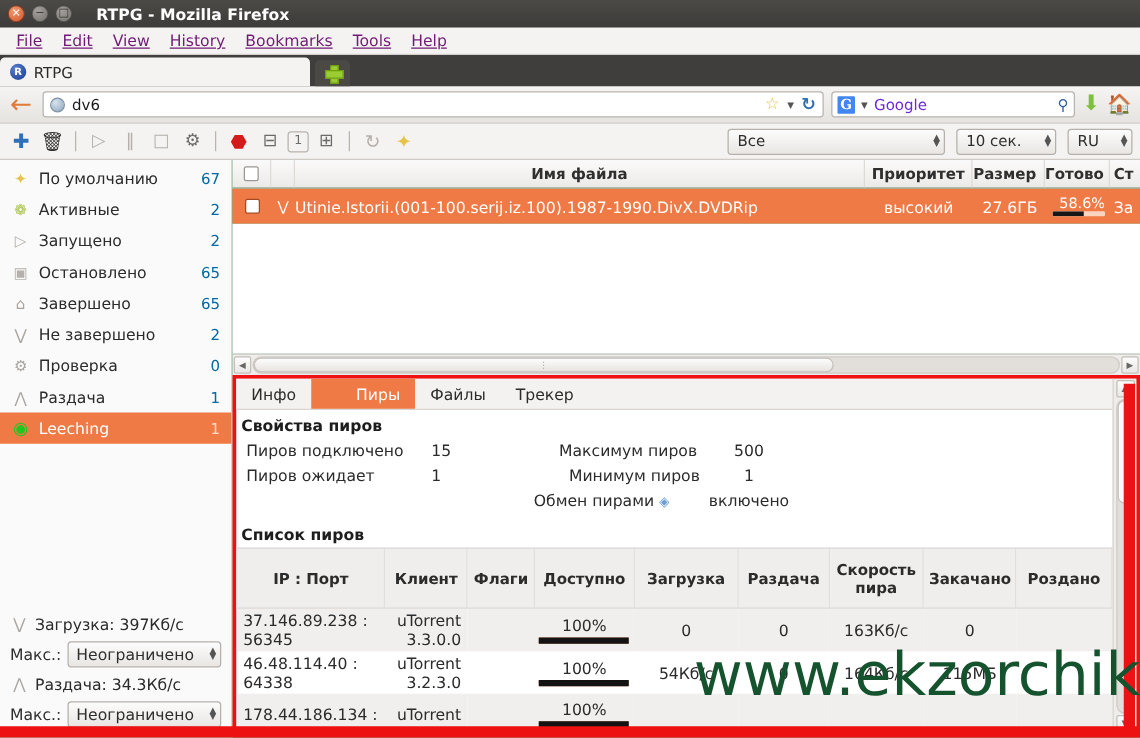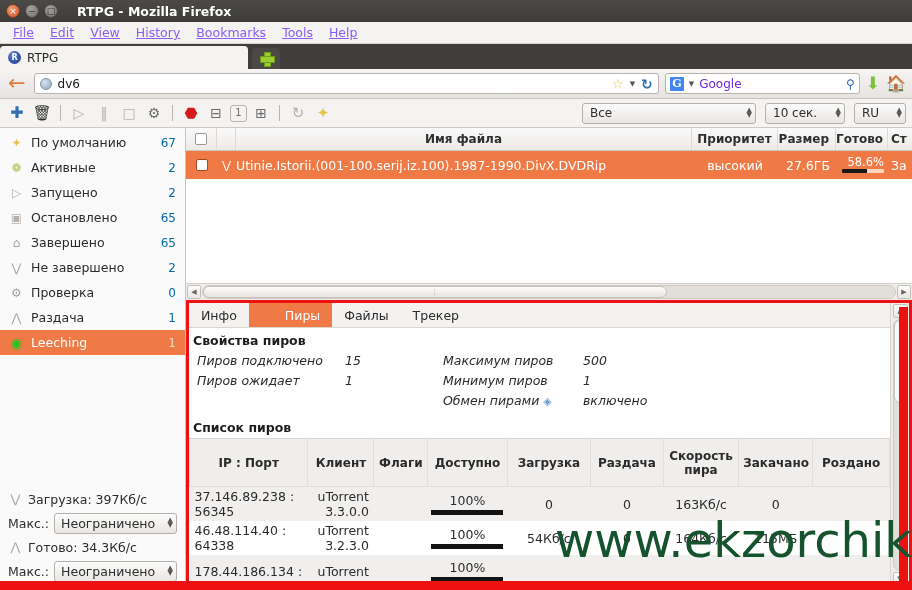--- a/index.html
+++ b/index.html
@@ -25,21 +25,21 @@
   .winbtn.close{ background:radial-gradient(circle at 35% 30%, #f09a70, #d4562a); color:#fff; }
   .winbtn.min{ background:radial-gradient(circle at 35% 30%, #a5a19c, #74706b); }
   .winbtn.max{ background:radial-gradient(circle at 35% 30%, #a5a19c, #74706b); }
   .wintitle{ color:#fff; font-weight:bold; font-size:12.5px; margin-left:14px; }
 
   
   .menubar{
     height:22px; background:#f4f3f2; border-bottom:1px solid #d6d2ce;
     display:flex; align-items:center; padding-left:6px; gap:2px;
   }
-  .menuitem{ padding:2px 7px; font-size:12.5px; color:#8b5cf6; }
+  .menuitem{ padding:2px 7px; font-size:12.5px; color:#701a75; }
   .menuitem u{ text-decoration:underline; }
 
   
   .tabstrip{
     height:25px; background:#3f3e3c; display:flex; align-items:flex-end;
     padding-left:0px; position:relative;
   }
   .ff-tab{
     height:23px; width:248px; background:#f4f3f2;
     border-top-left-radius:4px; border-top-right-radius:4px;
@@ -200,25 +200,25 @@
   }
   .det-inner{ flex:1;display:flex;min-height:0; }
   .det-content{ flex:1;min-width:0;display:flex;flex-direction:column; }
 
   .det-tabs{ height:25px;background:#f4f2f0;border-bottom:1px solid #d9d5d0;display:flex;align-items:stretch; }
   .dtab{ padding:0 12px;display:flex;align-items:center;font-size:12.5px;color:#2b2b2b; }
   .dtab.active{ background:#ef7a45;color:#fff;padding-left:36px; }
 
   .sec-title{ font-weight:bold;font-size:12.5px;color:#1d1d1d;padding:5px 4px 3px 4px; }
 
-  .props{ display:flex; padding:0 4px 0 8px; gap:16px;font-style:italic; }
+  .props{ display:flex; padding:0 4px 0 8px; gap:0; }
   .pcol{ display:flex;flex-direction:column;gap:2px; }
   .pcol.c1{ width:230px; }
   .pcol.c2{ width:230px; }
-  .pcol.c3{ width:auto; }
+  .pcol.c3{ width:auto;align-items:center; }
   .prow{ display:flex;align-items:center;font-size:12.5px;color:#2b2b2b;height:18px; }
   .prow .k{ width:148px; }
   .pcol.c2 .prow .k{ width:130px; }
   .pcol.c3 .prow .k{ width:140px; }
   .prow .v{ }
   .blue-diamond{ color:#6c9ed4;font-size:11px;margin-left:4px; }
 
   .list-title{ font-weight:bold;font-size:12.5px;color:#1d1d1d;padding:11px 4px 3px 4px; }
 
   .ptable{ width:100%; border-collapse:collapse; table-layout:fixed; }
@@ -418,21 +418,21 @@
         <div class="sb-combo">
           <span class="lbl">Неограничено</span>
           <span class="spin">
               <span>▲</span>
               <span>▼</span>
             </span>
         </div>
       </div>
       <div class="sb-row">
         <span class="si-ico" style="color:#a9a49f;">⋀</span>
-        <span>Готово: 34.3Кб/с</span>
+        <span>Раздача: 34.3Кб/с</span>
       </div>
       <div class="sb-max">
         <span class="lab">Макс.:</span>
         <div class="sb-combo">
           <span class="lbl">Неограничено</span>
           <span class="spin">
               <span>▲</span>
               <span>▼</span>
             </span>
         </div>

